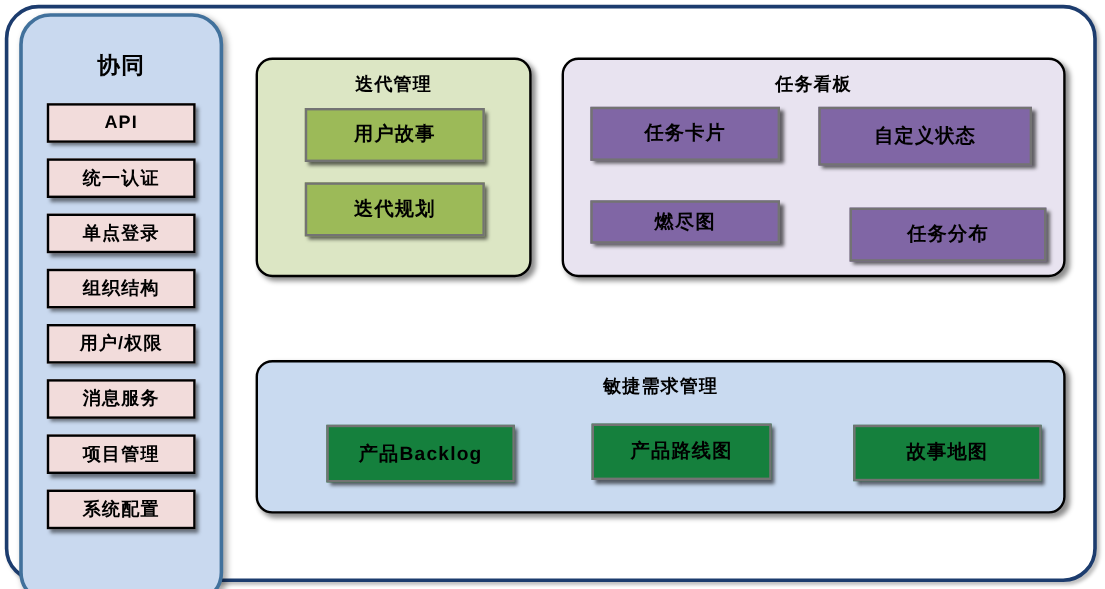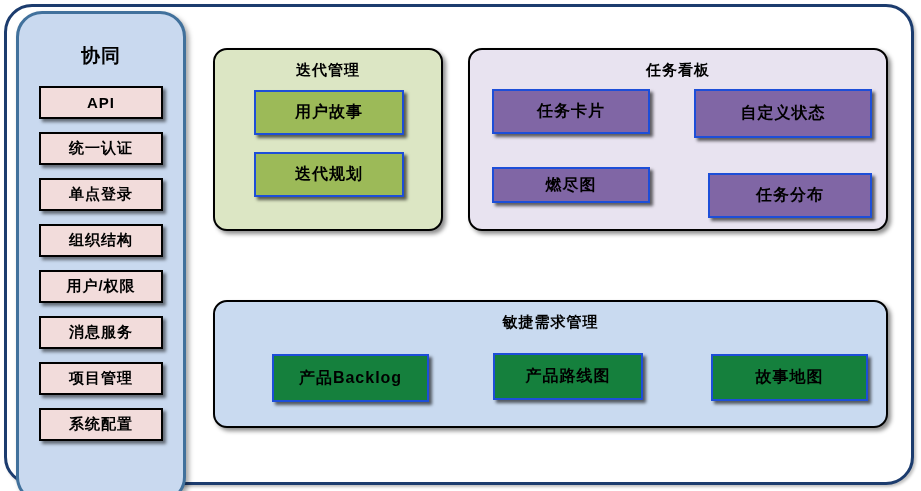--- a/index.html
+++ b/index.html
@@ -78,21 +78,21 @@
   .group-title {
     text-align: center;
     padding-top: 11px;
     font-size: 15px;
     font-weight: bold;
     color: #000;
     letter-spacing: 1px;
   }
   .feature {
     position: absolute;
-    border: 2px solid #1d4ed8;
+    border: 2px solid #737373;
     box-shadow: 3px 3px 3px rgba(0,0,0,0.6);
     display: flex;
     align-items: center;
     justify-content: center;
     font-size: 16px;
     font-weight: bold;
     color: #000;
     letter-spacing: 1px;
     box-sizing: border-box;
   }
@@ -106,21 +106,21 @@
   .f-user-story   { left: 39px; top: 40px;  width: 150px; height: 45px; }
   .f-iter-plan    { left: 39px; top: 102px; width: 150px; height: 45px; }
   
   .group-taskboard {
     left: 468px; top: 48px;
     width: 420px; height: 183px;
     background: #e8e3f0;
   }
   .group-taskboard .feature { background: #8066a5; }
   .f-task-card    { left: 22px;  top: 39px;  width: 158px; height: 45px; }
-  .f-custom-state { left: 224px; top: 39px;  width: 178px; height: 49px; }
+  .f-custom-state { left: 212px; top: 39px;  width: 178px; height: 49px; }
   .f-burndown     { left: 22px;  top: 117px; width: 158px; height: 36px; }
   .f-task-dist    { left: 238px; top: 123px; width: 164px; height: 45px; }
   
   .group-requirements {
     left: 213px; top: 300px;
     width: 675px; height: 128px;
     background: #c9daf0;
   }
   .group-requirements .feature { background: #15803d; }
   .f-backlog  { left: 57px;  top: 52px; width: 157px; height: 48px; }

